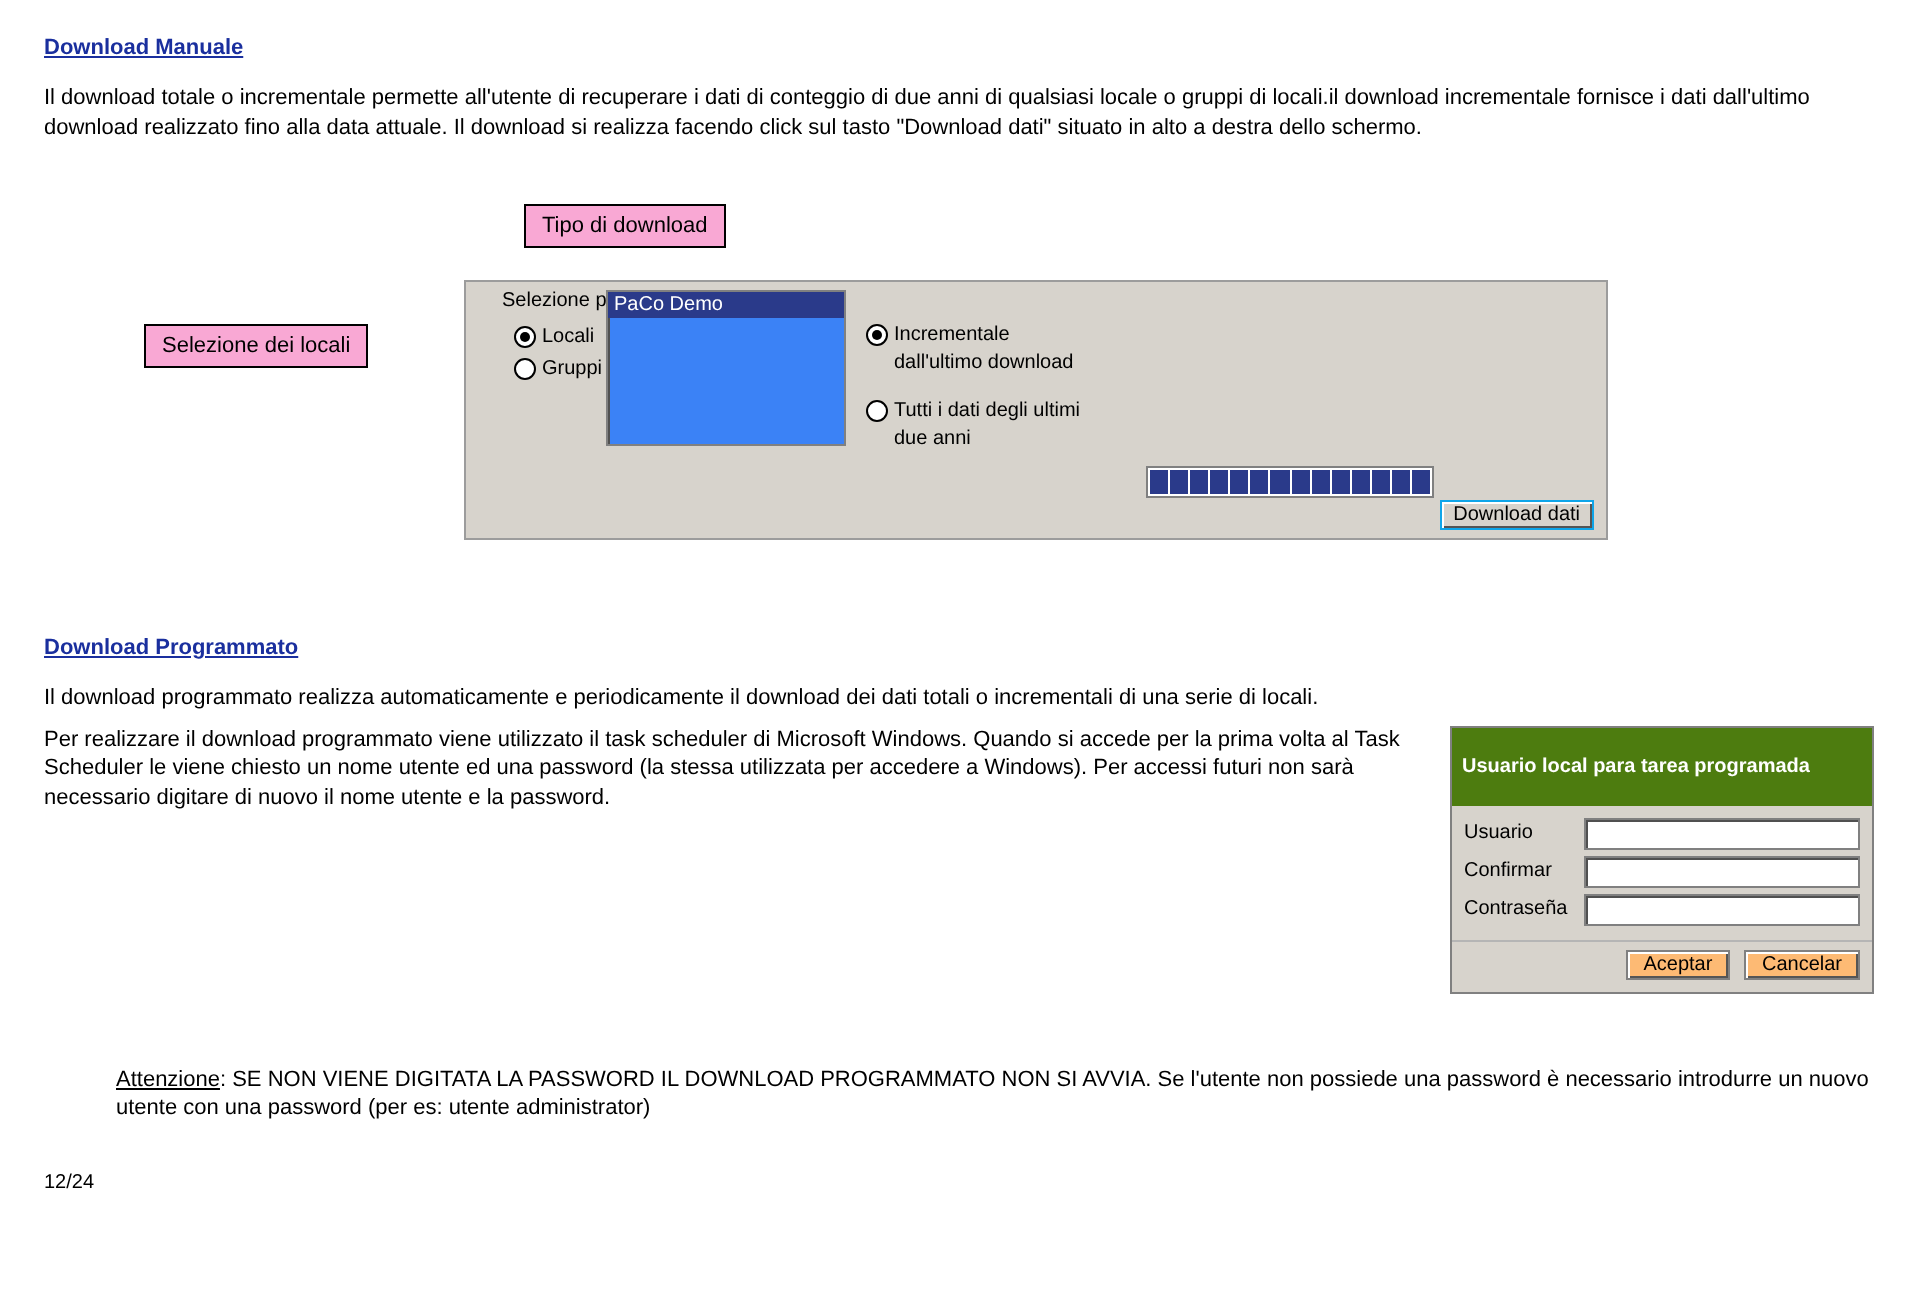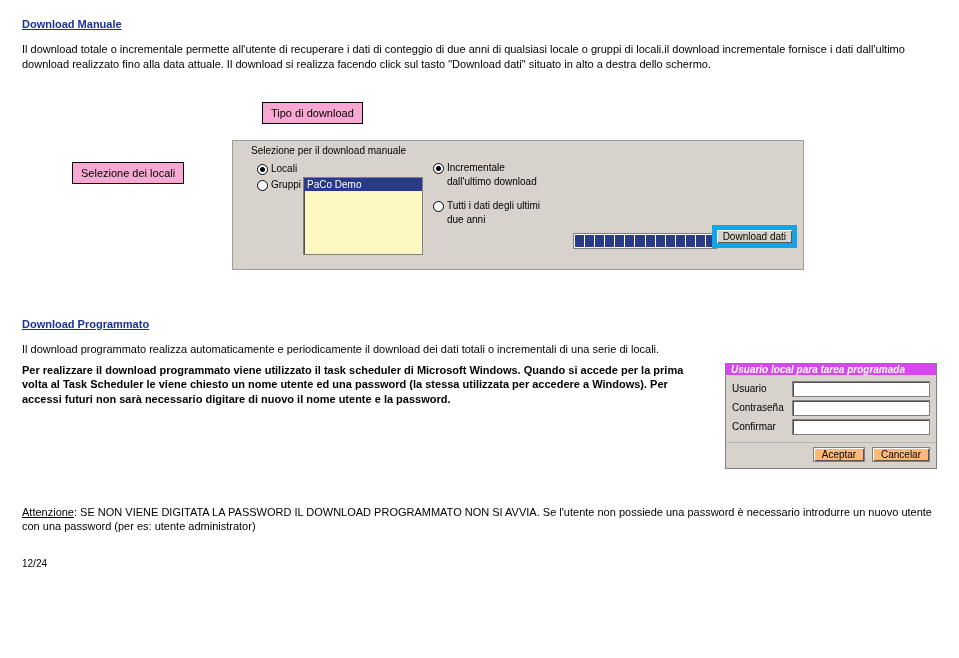--- a/index.html
+++ b/index.html
@@ -64,23 +64,23 @@
     left: 200px; top: 20px;
     line-height: 14px;
   }
   .panel .lastdl {
     position: absolute;
     left: 340px; top: 20px;
     line-height: 14px;
   }
   .panel .listbox {
     position: absolute;
-    left: 70px; top: 36px;
+    left: 70px; top: 4px;
     width: 118px; height: 76px;
-    background: #fef9c3;
+    background: #3b82f6;
     border: 1px solid #808080;
     box-shadow: inset 1px 1px 0 #505050;
   }
   .panel .listbox .item {
     background: #2a3a8a;
     color: #fff;
     padding: 1px 3px;
     font-size: 10px;
   }
   .panel .progress {
@@ -92,23 +92,23 @@
     display: flex;
     gap: 1px;
     padding: 1px;
   }
   .panel .progress span {
     flex: 1;
     background: #2a3a8a;
   }
   .panel .dlbtn {
     position: absolute;
-    right: 6px; bottom: 21px;
+    right: 6px; bottom: 4px;
     background: #d7d3cc;
-    border: 5px solid #0ea5e9;
+    border: 1px solid #0ea5e9;
     padding: 1px 6px;
     box-shadow: 1px 1px 0 #fff inset, -1px -1px 0 #555 inset;
     font-size: 10px;
   }
   .radio {
     display:inline-block;
     width:9px;height:9px;
     border:1px solid #000;
     border-radius:50%;
     vertical-align:middle;
@@ -121,35 +121,34 @@
     position:absolute;
     left:2px;top:2px;width:5px;height:5px;
     background:#000;border-radius:50%;
   }
   .two-col {
     display:flex;
     gap:20px;
     align-items:flex-start;
     margin-bottom:10px;
   }
-  .two-col .text { flex:1;font-weight:bold; }
+  .two-col .text { flex:1; }
   .login-panel {
     width: 210px;
     background:#d7d3cc;
     border:1px solid #808080;
     font-family: Tahoma, sans-serif;
     font-size:10px;
   }
   .login-panel .title {
-    background:#d946ef;
+    background:#4d7c0f;
     color:#fff;
-    padding:0 5px;
+    padding:14px 5px;
     font-size:10px;
     font-weight:bold;
-    font-style:italic;
   }
   .login-panel .body {
     padding:6px 6px 4px 6px;
   }
   .login-panel .frow {
     display:flex;
     align-items:center;
     margin-bottom:3px;
   }
   .login-panel .frow .lbl { width:60px; }
@@ -167,21 +166,21 @@
   }
   .login-panel .btns span {
     display:inline-block;
     background:#fdba74;
     border:1px solid #808080;
     padding:1px 8px;
     box-shadow: 1px 1px 0 #fff inset, -1px -1px 0 #555 inset;
     font-size:10px;
     margin-left:4px;
   }
-  .attenzione { margin-top:36px; }
+  .attenzione { margin-top:36px;margin-left:36px; }
   .attenzione .u { text-decoration: underline; }
   .pagenum {
     margin-top:24px;
     font-size:10px;
   }
 </style>
 </head>
 <body>
 
 <div class="heading">Download Manuale</div>
@@ -241,27 +240,27 @@
 <div class="two-col">
   <div class="text para">Per realizzare il download programmato viene utilizzato il task scheduler di Microsoft Windows. Quando si accede per la prima volta al Task Scheduler le viene chiesto un nome utente ed una password (la stessa utilizzata per accedere a Windows). Per accessi futuri non sarà necessario digitare di nuovo il nome utente e la password.</div>
   <div class="login-panel">
     <div class="title">Usuario local para tarea programada</div>
     <div class="body">
       <div class="frow">
         <div class="lbl">Usuario</div>
         <div class="inp"></div>
       </div>
       <div class="frow">
+        <div class="lbl">Confirmar</div>
+        <div class="inp"></div>
+      </div>
+      <div class="frow">
         <div class="lbl">Contraseña</div>
         <div class="inp"></div>
       </div>
-      <div class="frow">
-        <div class="lbl">Confirmar</div>
-        <div class="inp"></div>
-      </div>
     </div>
     <div class="btns">
       <span>Aceptar</span>
       <span>Cancelar</span>
     </div>
   </div>
 </div>
 
 <div class="para attenzione">
   <span class="u">Attenzione</span><span>: SE NON VIENE DIGITATA LA PASSWORD IL DOWNLOAD PROGRAMMATO NON SI AVVIA. Se l'utente non possiede una password è necessario introdurre un nuovo utente con una password (per es: utente administrator)</span>

